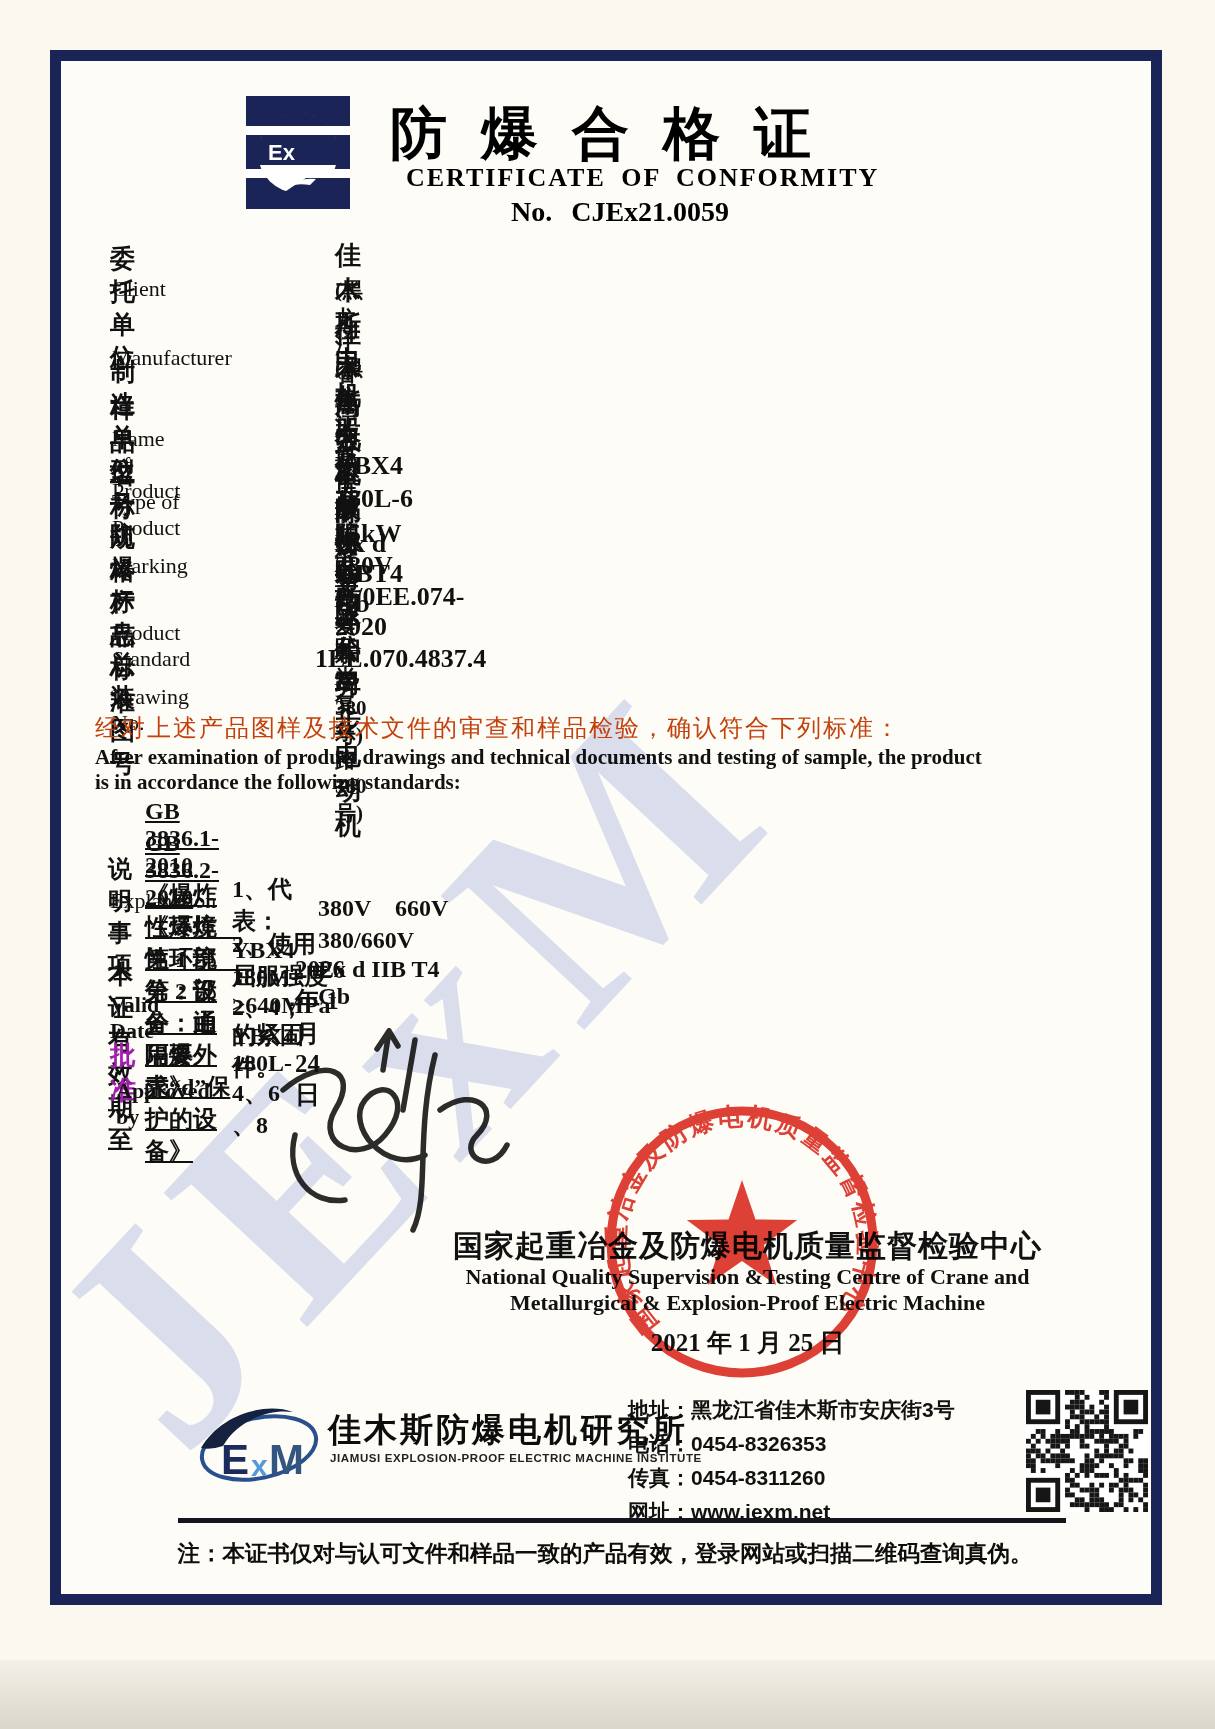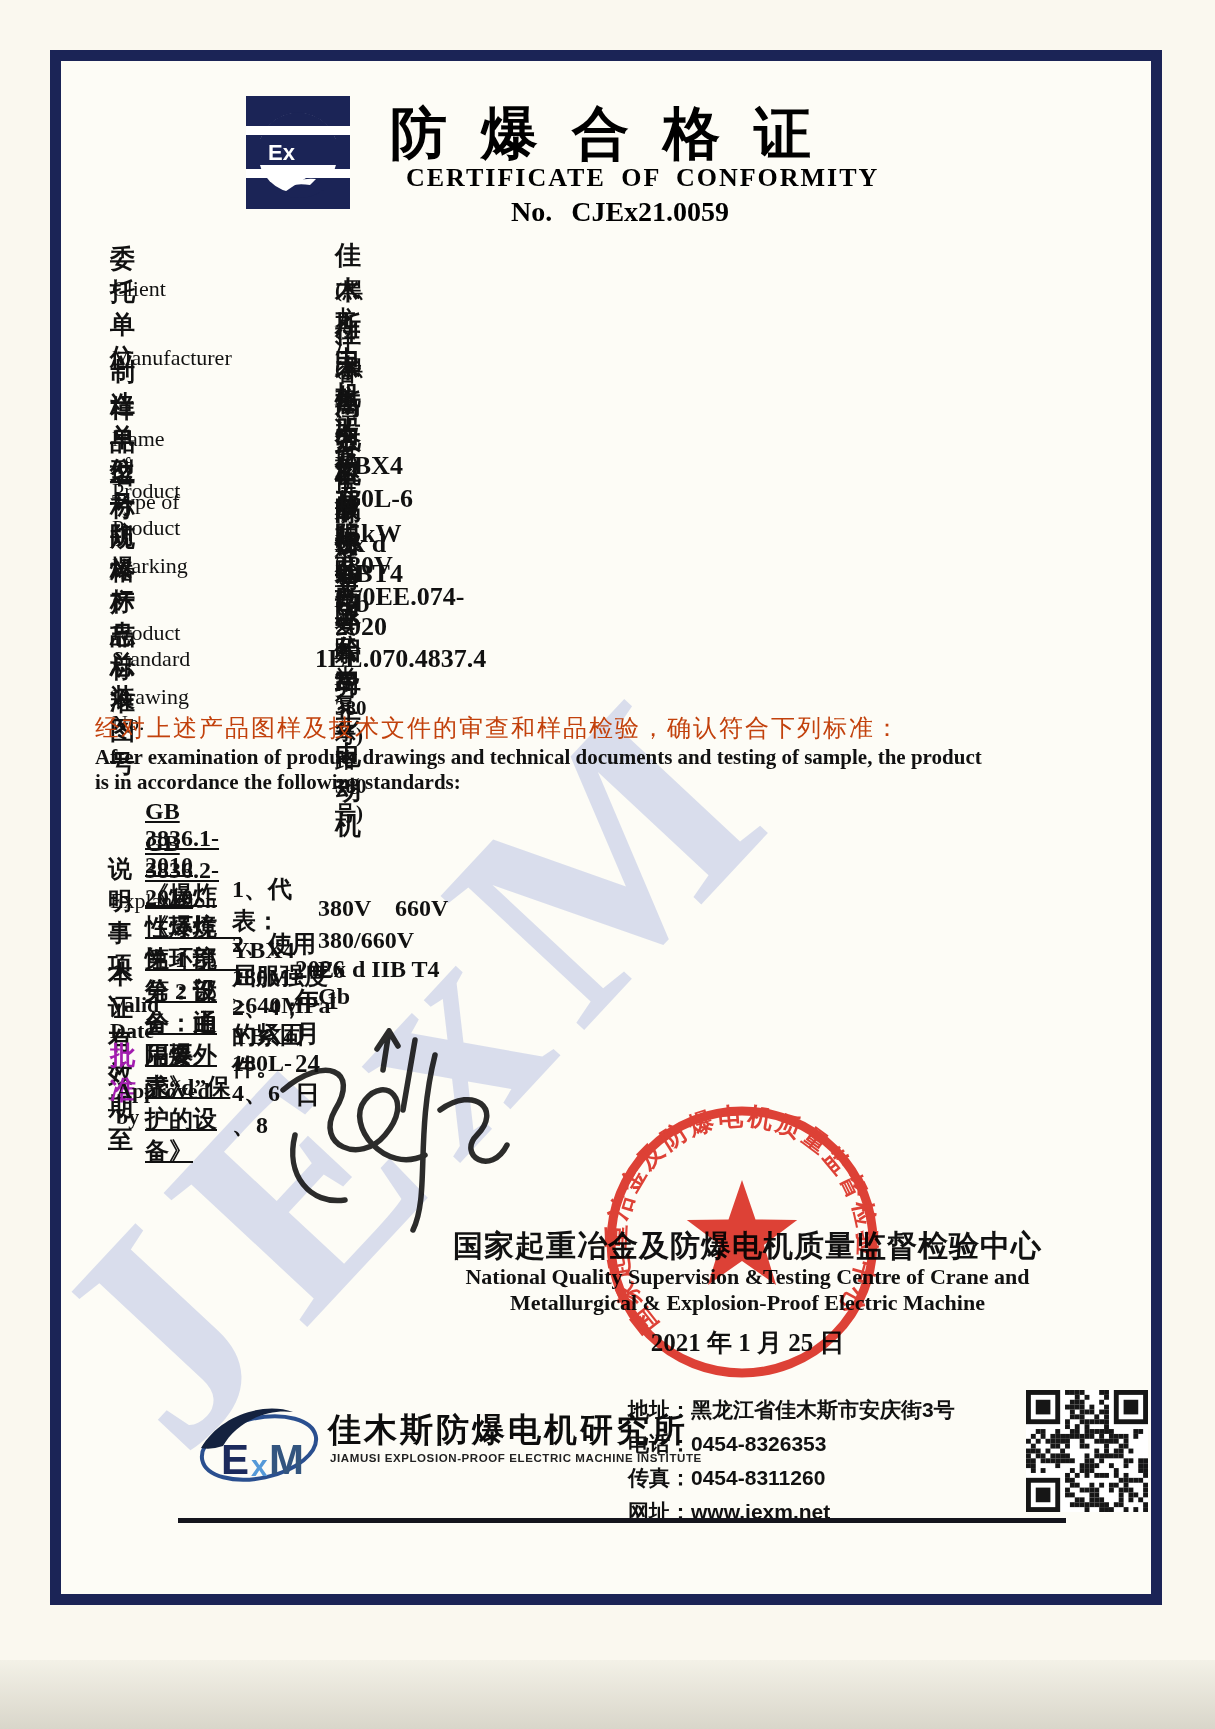--- a/index.html
+++ b/index.html
@@ -404,15 +404,16 @@
       <rect x="72" y="0" width="28" height="28"></rect>
         <rect x="76" y="4" width="20" height="20" fill="#ffffff"></rect>
         <rect x="80" y="8" width="12" height="12"></rect>
       <rect x="0" y="72" width="28" height="28"></rect>
         <rect x="4" y="76" width="20" height="20" fill="#ffffff"></rect>
         <rect x="8" y="80" width="12" height="12"></rect>
     </g>
   </svg>
 
   <div class="abs z2" id="sep-line" style="left:178px;top:1518px;width:888px;height:5px;"></div>
+  <div class="abs z2 sans" style="left:62px;top:1538px;width:1086px;text-align:center;font-size:22.5px;font-weight:bold;color:#0d0d0d;">注：本证书仅对与认可文件和样品一致的产品有效，登录网站或扫描二维码查询真伪。</div>
 
   <div id="bottom-band"></div>
 </div>
 
 </body></html>

